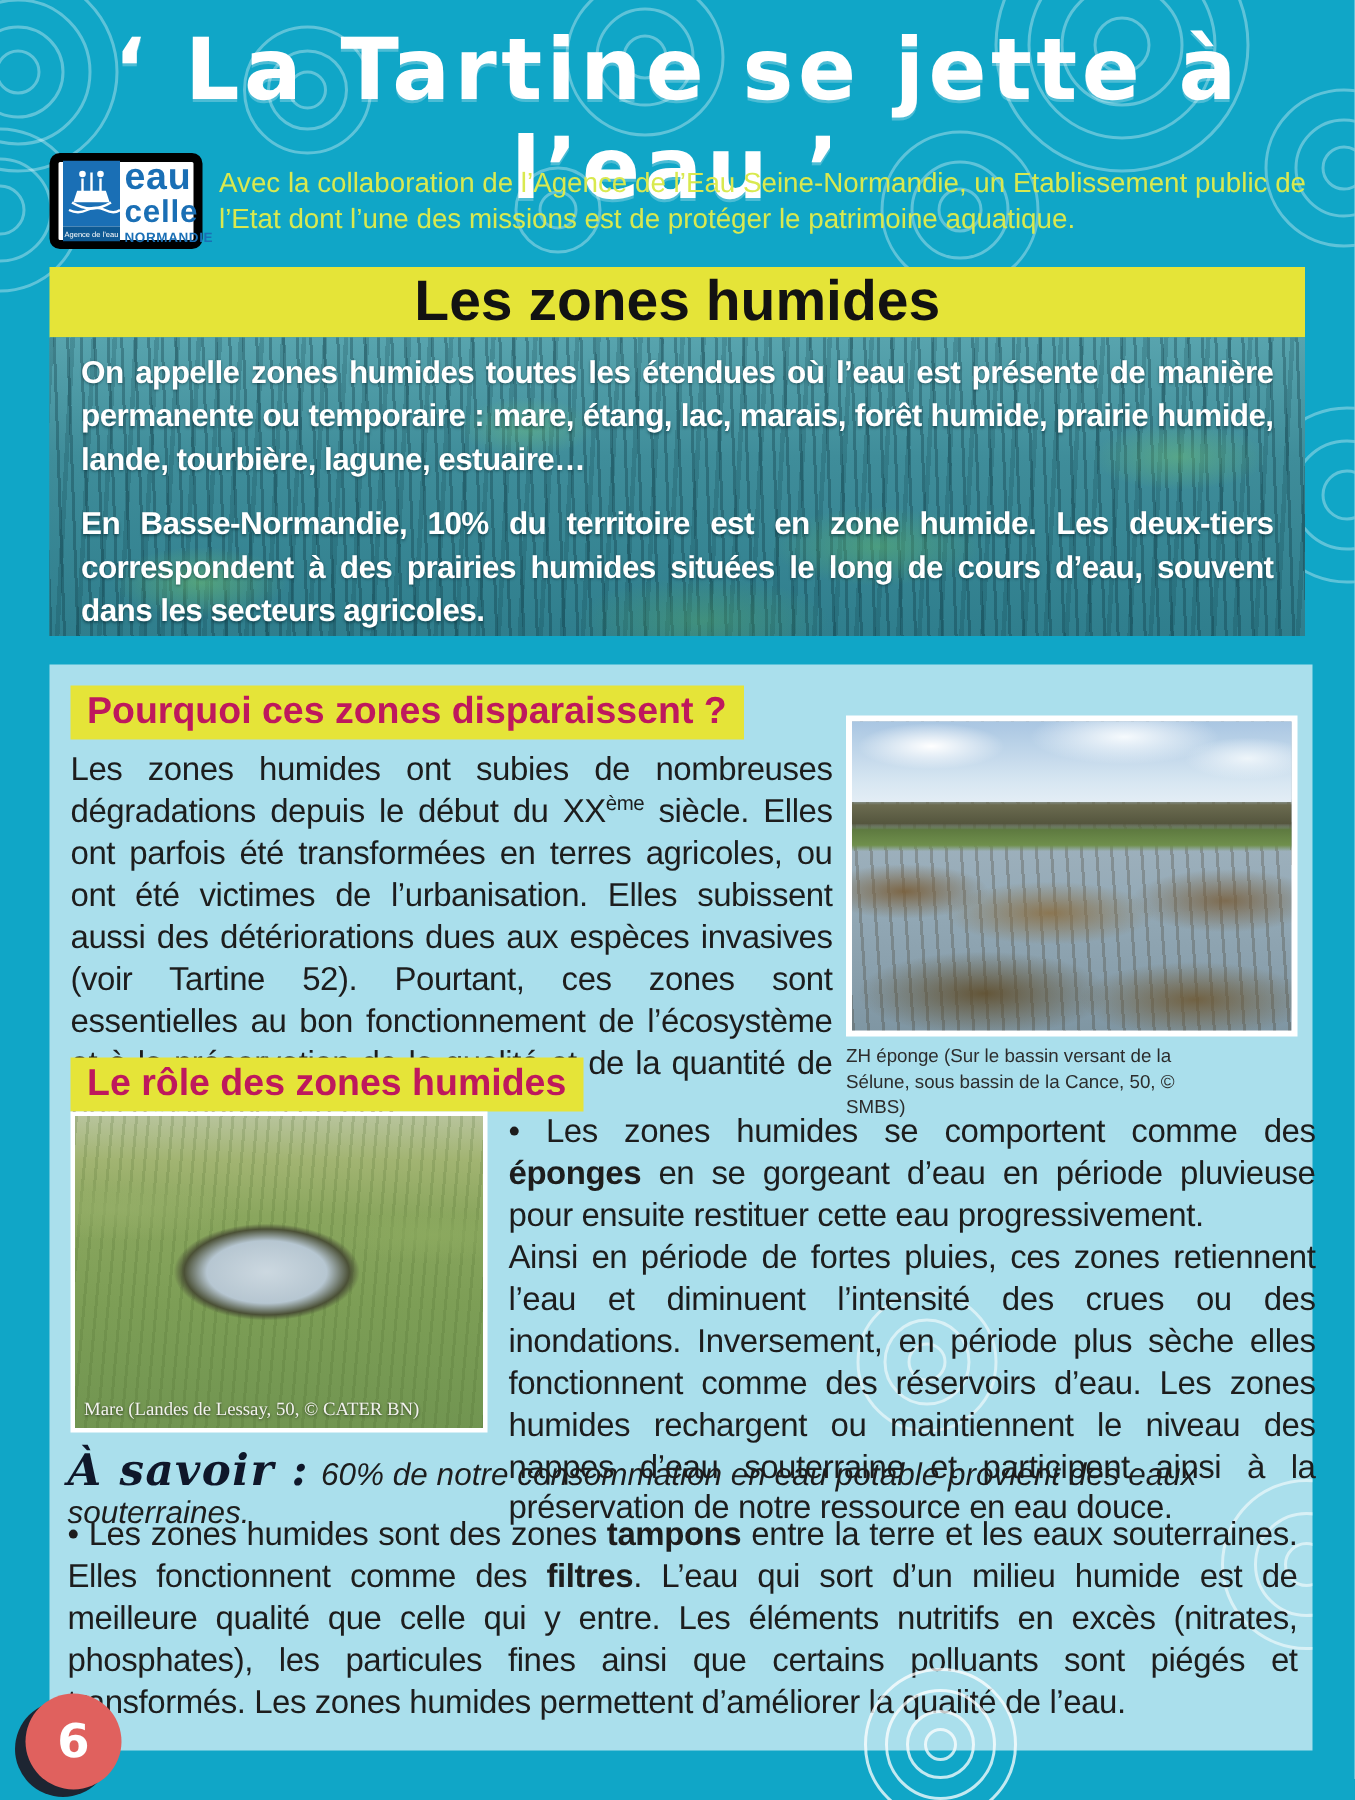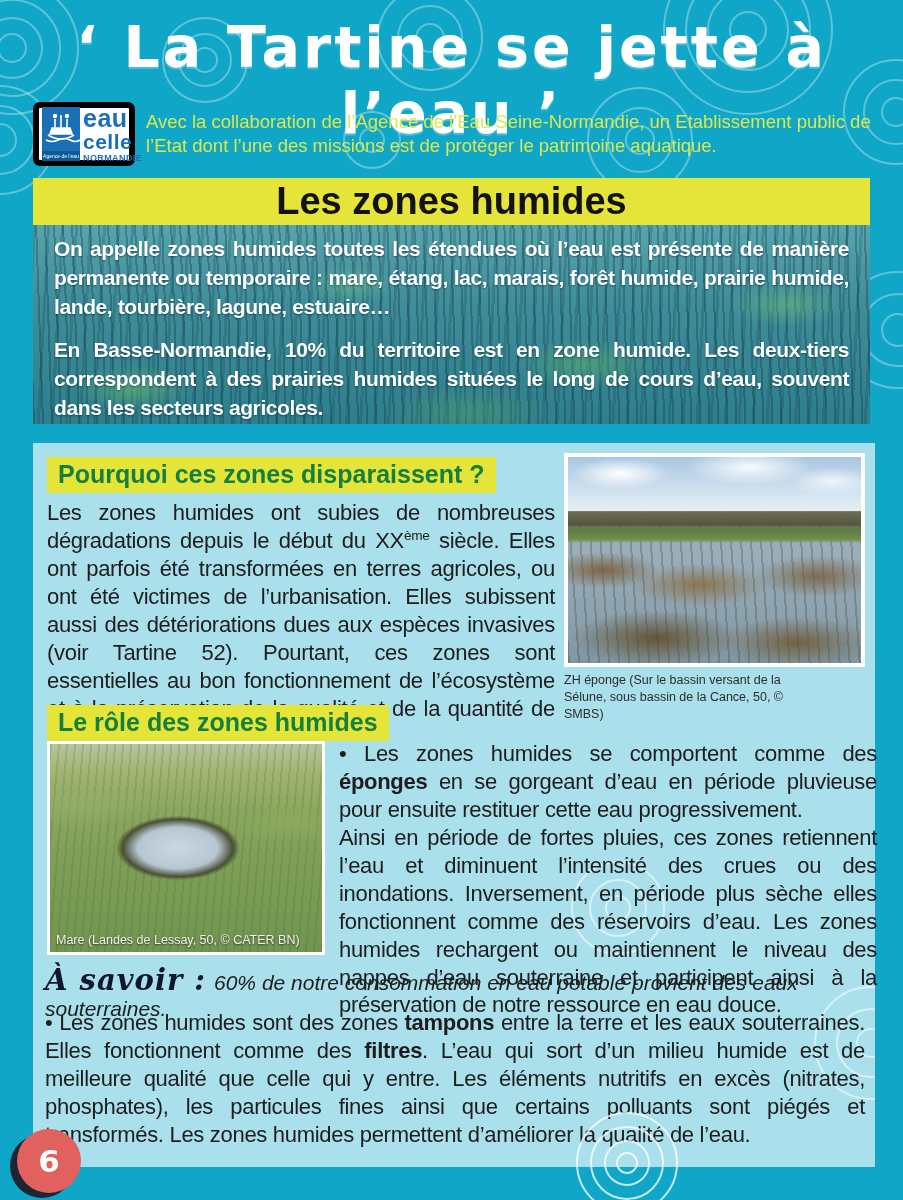--- a/index.html
+++ b/index.html
@@ -83,41 +83,41 @@
 
   
   .panel{
     position:absolute;left:33px;top:443px;width:842px;height:724px;
     background:#aadfec;z-index:1;
   }
   .panel-inner{position:relative;width:100%;height:100%;z-index:1;}
 
   .sec-heading{
     position:absolute;
-    background:#e5e438;color:#15803d;
+    background:#e5e438;color:#be185d;
     font-weight:bold;font-size:25px;
     padding:3px 11px 4px 11px;
     white-space:nowrap;
   }
   #heading-disappear{left:14px;top:14px;}
   #heading-role{left:14px;top:262px;}
 
   .body-text{
     color:#1d1d1d;font-size:22px;letter-spacing:-.3px;line-height:1.27;
     text-align:justify;
   }
   #body-disappear{position:absolute;left:14px;top:56px;width:508px;}
   #body-role{position:absolute;left:306px;top:297px;width:538px;}
 
   
   .figure{position:absolute;}
   .photo-frame{background:#ffffff;padding:4px;box-sizing:border-box;}
   .photo{width:100%;height:100%;position:relative;overflow:hidden;}
 
-  #figure-eponge{left:531px;top:10px;width:250px;}
+  #figure-eponge{left:531px;top:34px;width:250px;}
   #figure-eponge .photo-frame{width:301px;height:214px;}
   .photo-eponge{
     background-image:
       radial-gradient(ellipse 70px 22px at 18% 8%, #ffffff, rgba(255,255,255,0) 70%),
       radial-gradient(ellipse 90px 26px at 62% 5%, #f6fafd, rgba(255,255,255,0) 70%),
       radial-gradient(ellipse 60px 20px at 90% 12%, #eef5fa, rgba(255,255,255,0) 70%),
       linear-gradient(180deg,#a9c6e2 0%, #d8e7f2 20%, #e3edf5 26%, rgba(0,0,0,0) 26%),
       linear-gradient(180deg, rgba(0,0,0,0) 25%, #6b6b50 27%, #55563e 33%, rgba(0,0,0,0) 35%),
       linear-gradient(180deg, rgba(0,0,0,0) 33%, #5e7a40 35%, #6f8f4c 40%, rgba(0,0,0,0) 42%),
       radial-gradient(ellipse 80px 26px at 12% 55%, rgba(122,95,58,.9), transparent 70%),
@@ -291,21 +291,21 @@
 
       <figure id="figure-eponge" class="figure" style="margin:0;">
         <div class="photo-frame">
           <div class="photo photo-eponge"></div>
         </div>
         <figcaption class="caption">ZH éponge (Sur le bassin versant de la Sélune, sous bassin de la Cance, 50, © SMBS)</figcaption>
       </figure>
 
       <div id="heading-role" class="sec-heading">Le rôle des zones humides</div>
 
-      <figure id="figure-mare" class="figure" style="margin:0;">
+      <figure id="figure-mare" class="figure" style="margin:0;font-family:Liberation Serif, serif;">
         <div class="photo-frame">
           <div class="photo photo-mare">
             <div class="caption-overlay">Mare (Landes de Lessay, 50, © CATER BN)</div>
           </div>
         </div>
       </figure>
 
       <div id="body-role" class="body-text"><span>• Les zones humides se comportent comme des </span><span style="font-weight: bold;">éponges</span><span> en se gorgeant d’eau en période pluvieuse pour ensuite restituer cette eau progressivement.</span><br><span>Ainsi en période de fortes pluies, ces zones retiennent l’eau et diminuent l’intensité des crues ou des inondations. Inversement, en période plus sèche elles fonctionnent comme des réservoirs d’eau. Les zones humides rechargent ou maintiennent le niveau des nappes d’eau souterraine et participent ainsi à la préservation de notre ressource en eau douce.</span></div>
 
       <div class="savoir">

